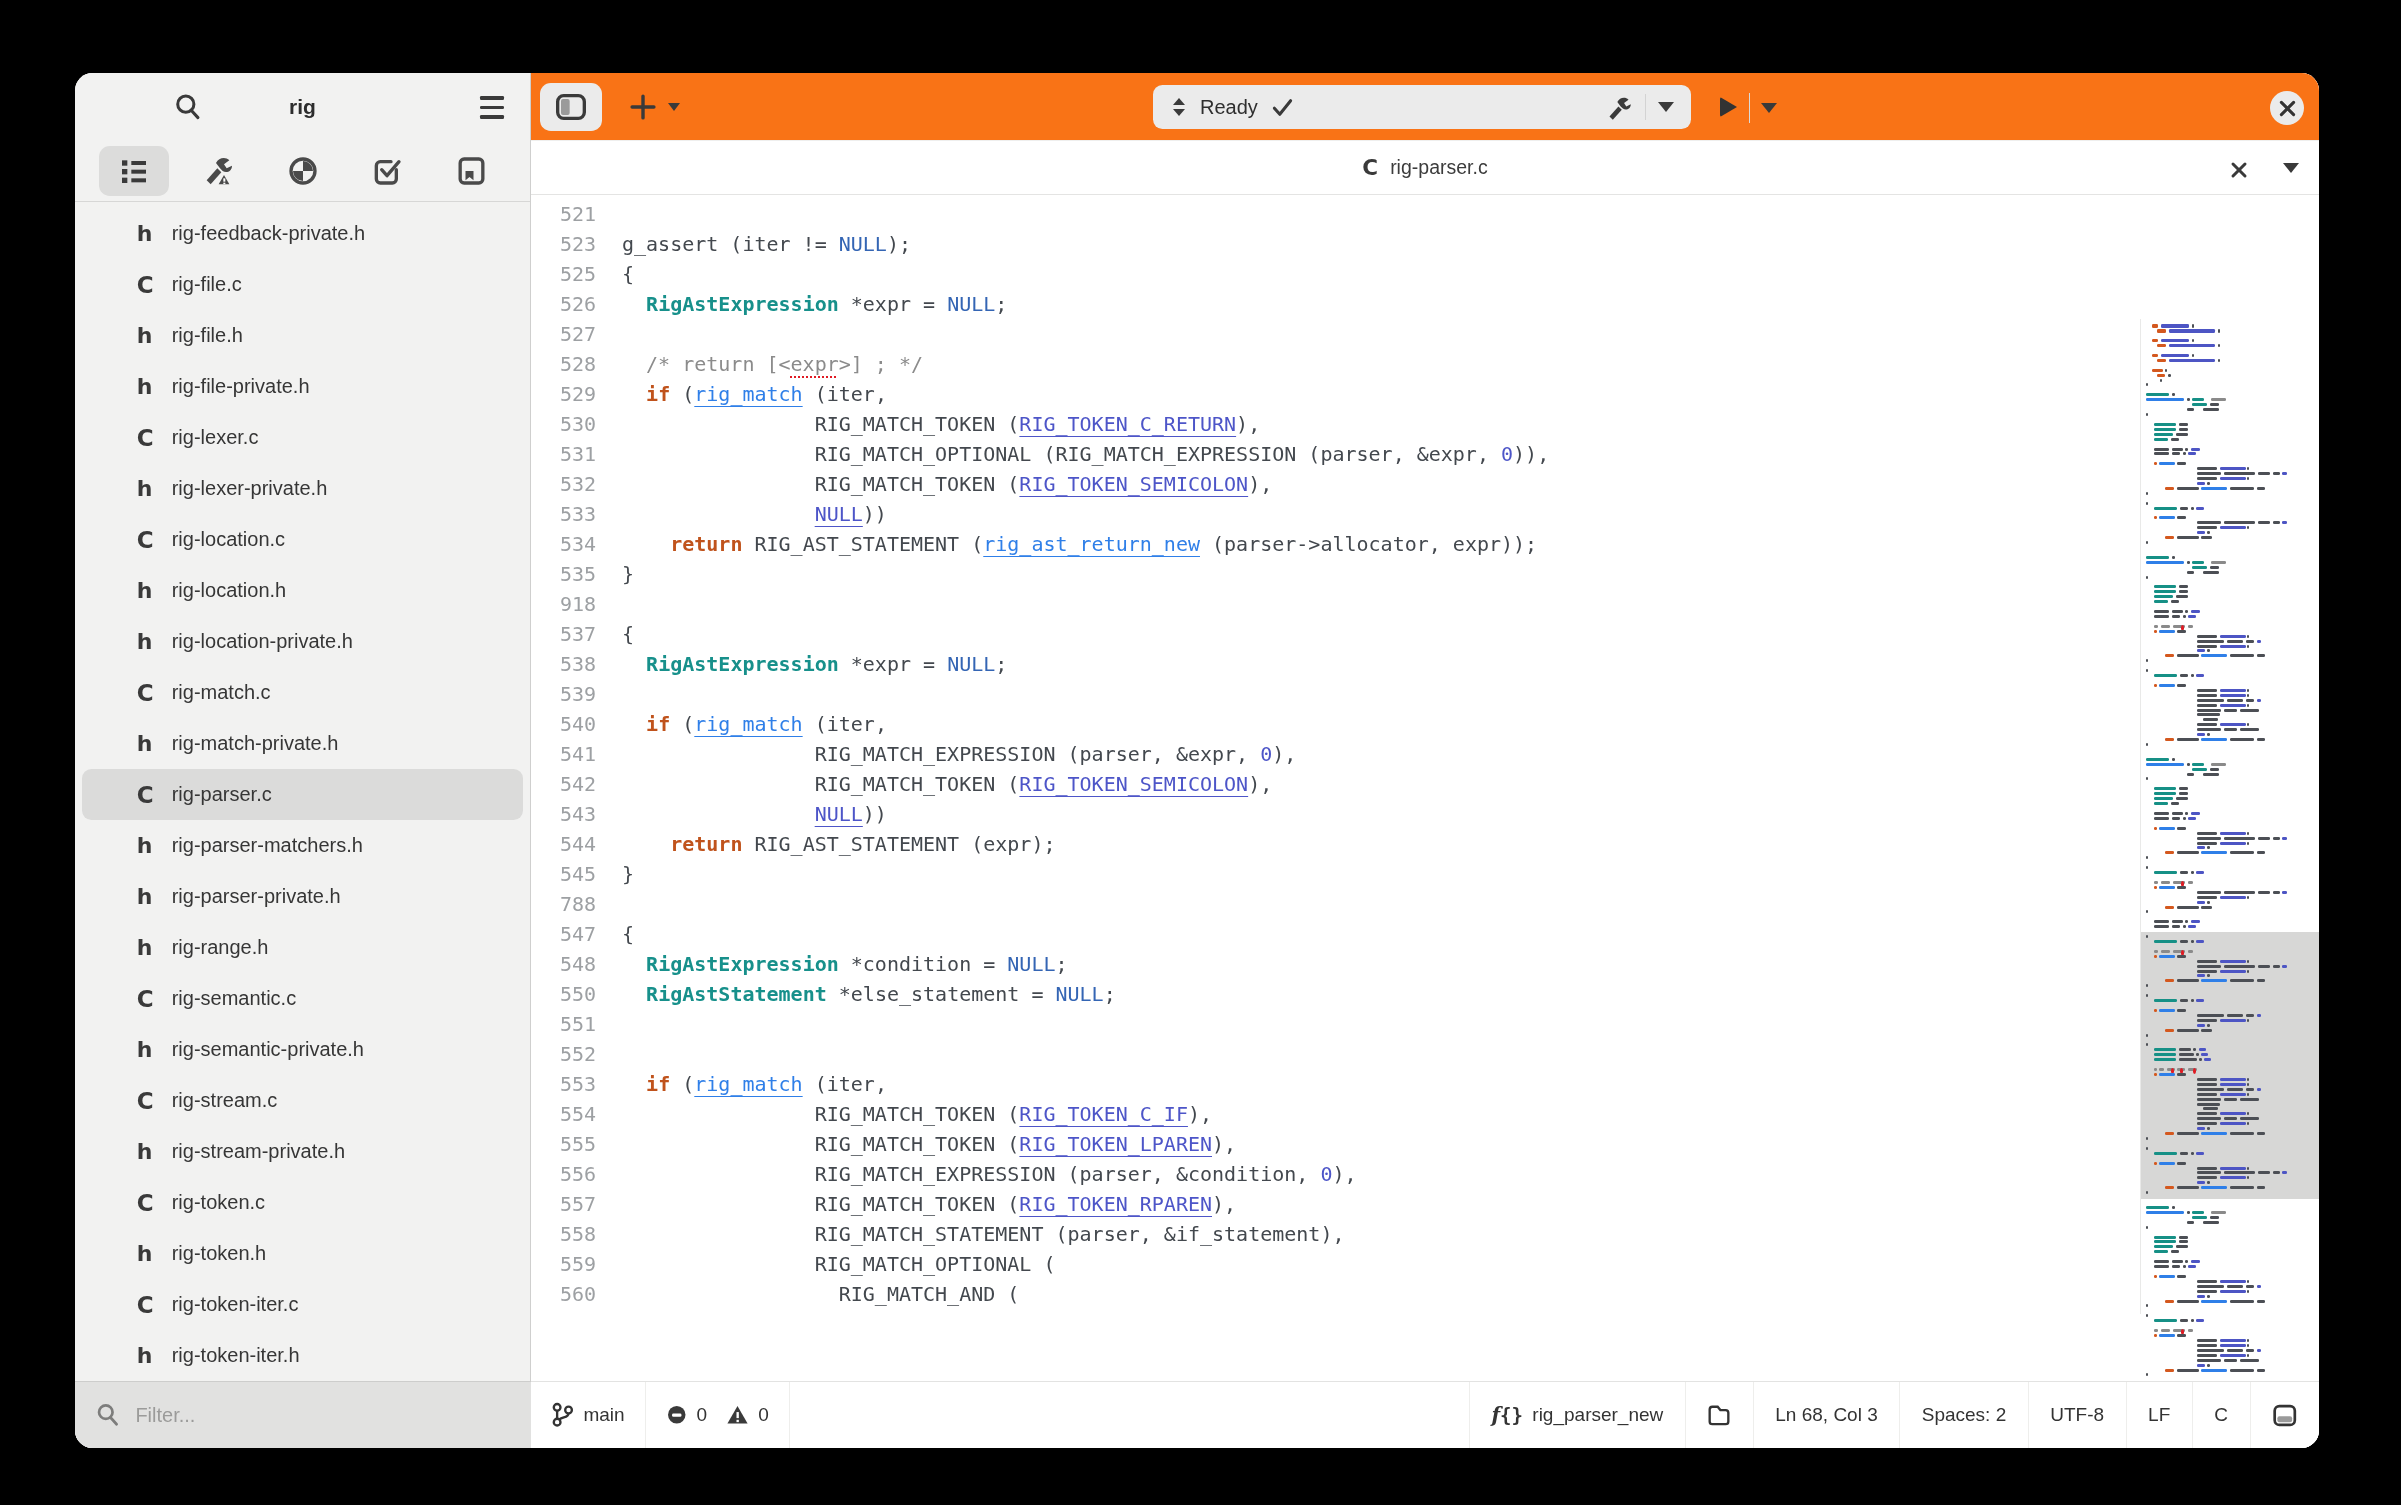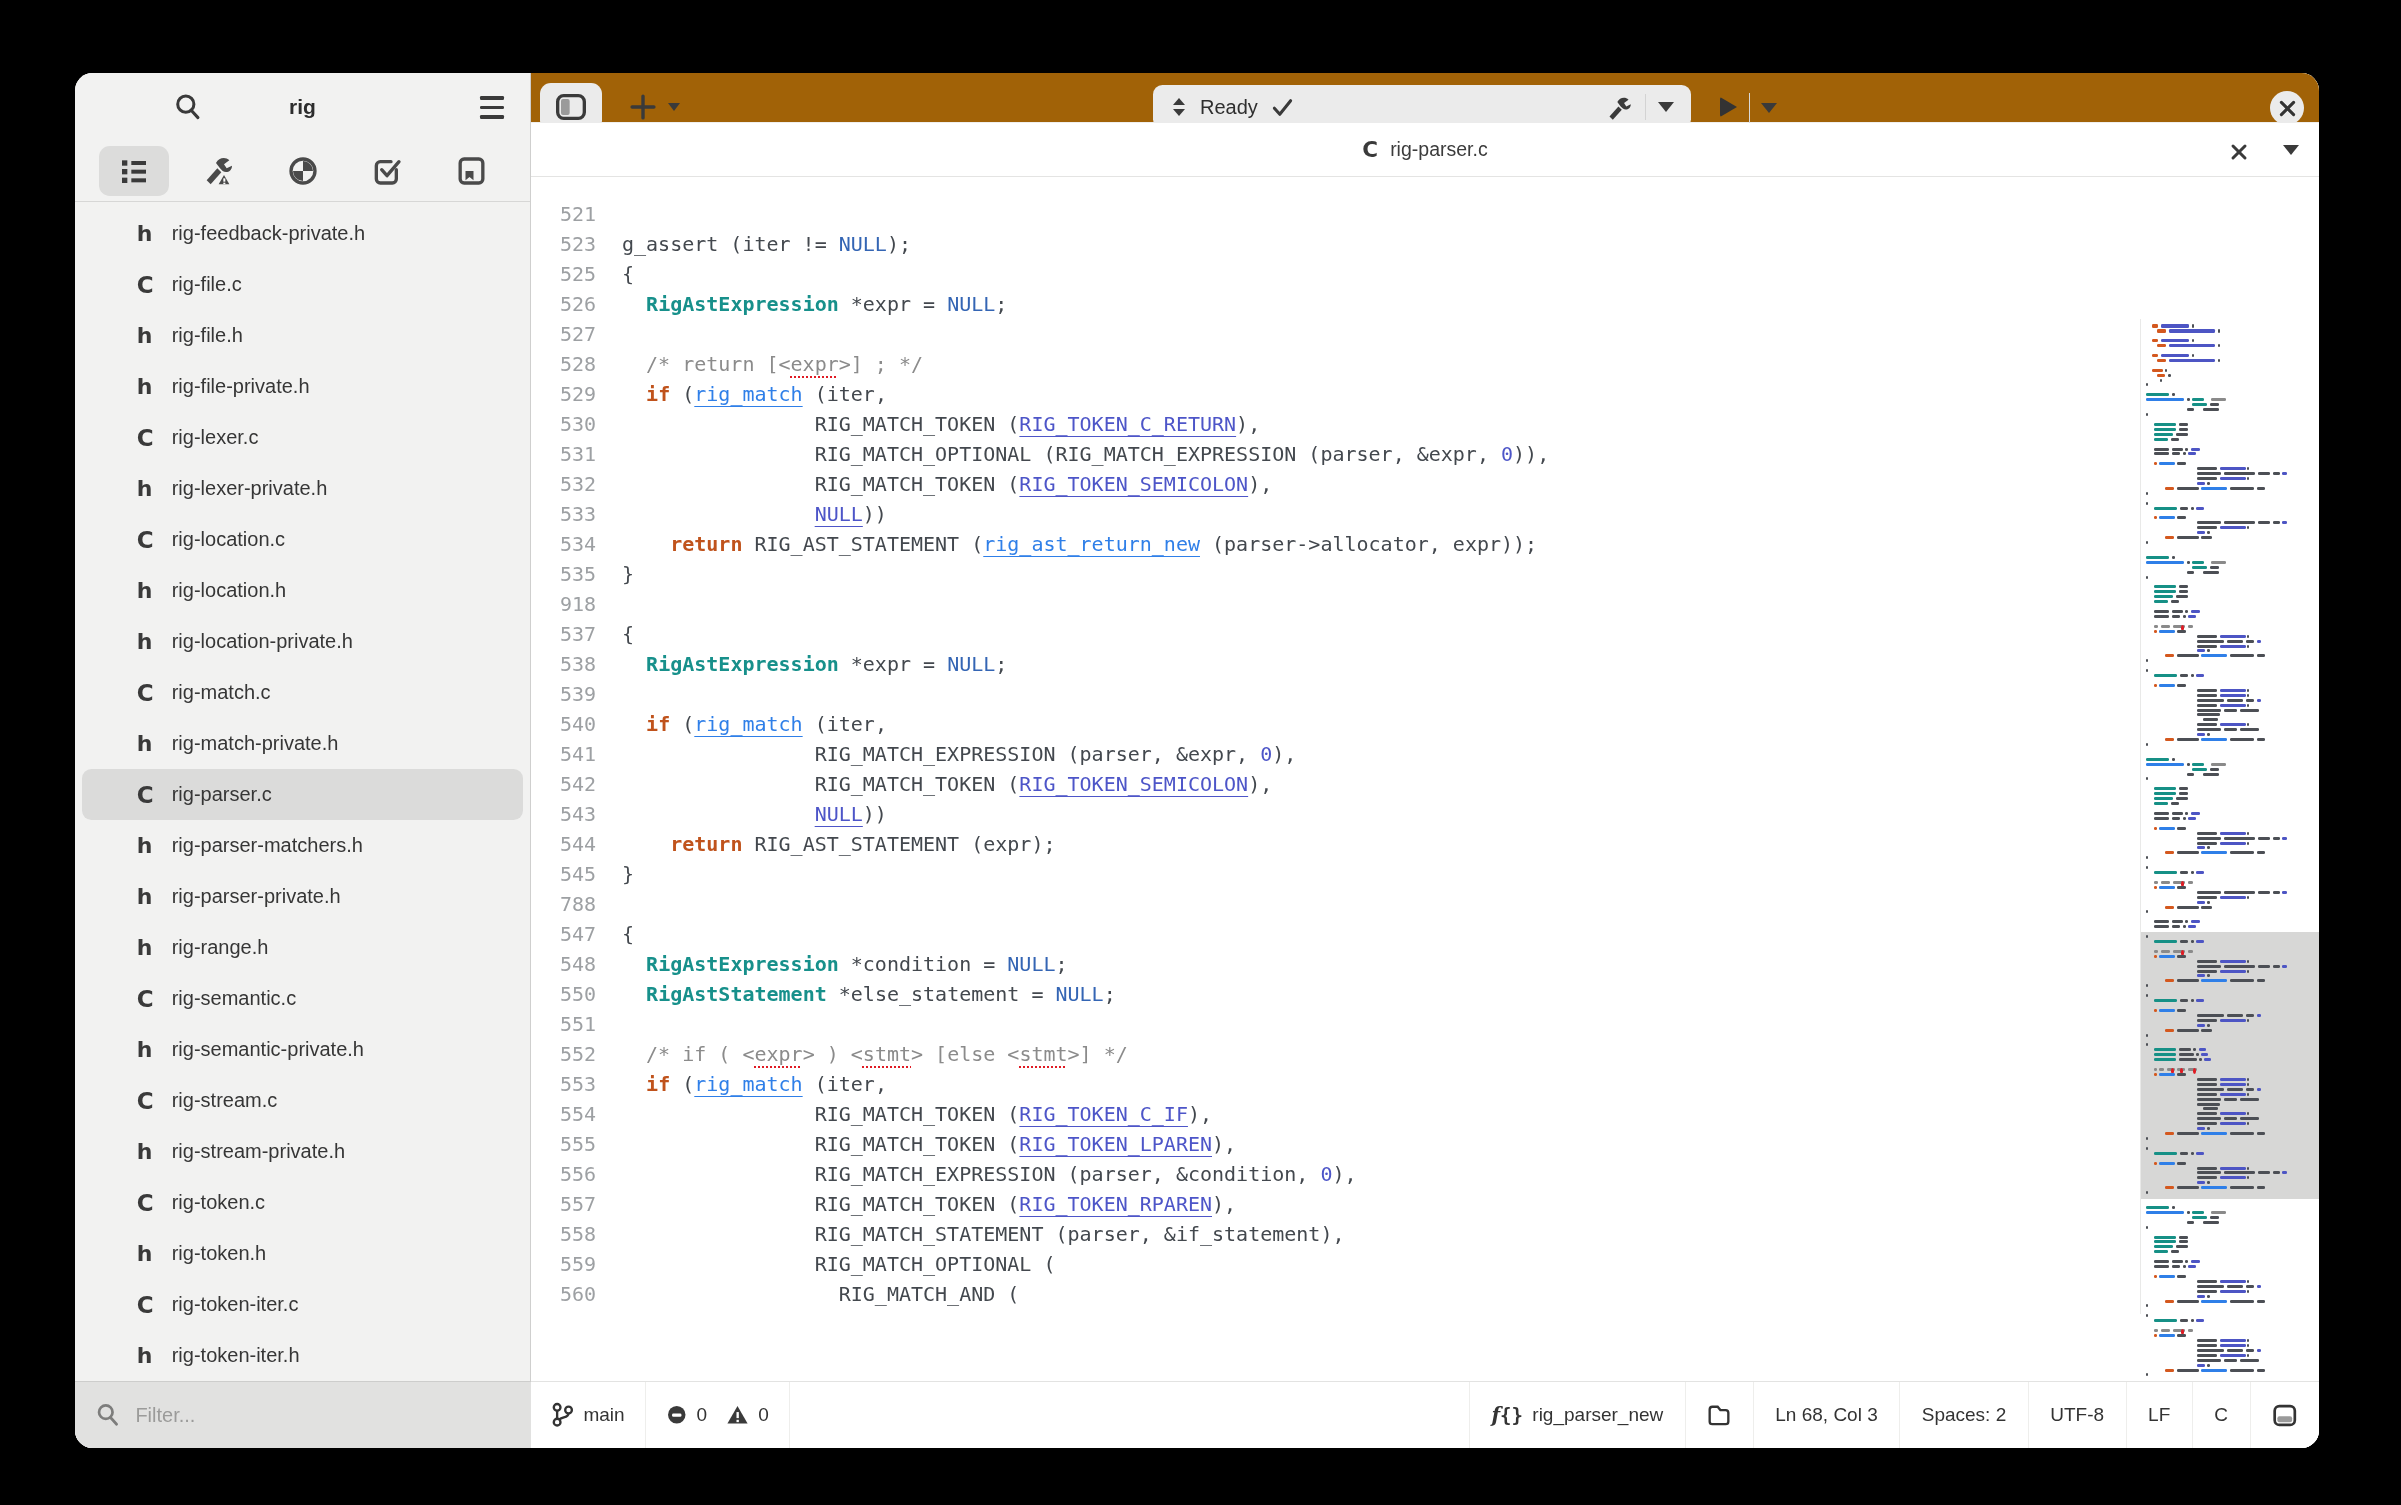--- a/index.html
+++ b/index.html
@@ -33,21 +33,21 @@
 
   .filterbar { position:absolute; left:0; bottom:0; width:456px; height:67px; background:#e1e1e0;
                border-top:0.7px solid #cdcdcc; display:flex; align-items:center; padding:0 20px; gap:13.4px; }
   .filter-input { flex:1; border:none; outline:none; background:transparent; font-size:20px; color:#3a3a3a;
                   font-family:"Liberation Sans",sans-serif; }
   .filter-input::placeholder { color:#9b9b9a; }
 
   
   .main { position:absolute; left:456px; top:0; right:0; bottom:0; background:#fff; }
 
-  .headerbar { position:relative; height:50px; background:#a16207; border-bottom:0.7px solid #efefee; }
+  .headerbar { position:relative; height:68px; background:#f97316; border-bottom:0.7px solid #efefee; }
   .panel-toggle { position:absolute; left:9.4px; top:10px; width:62px; height:48px; background:#ebebeb;
                   border-radius:10.8px; display:flex; align-items:center; justify-content:center; }
   .plus-btn { position:absolute; left:90px; top:10px; width:44px; height:48px; display:flex;
               align-items:center; justify-content:center; }
   .caret { width:0; height:0; border-left:8px solid transparent; border-right:8px solid transparent;
            border-top:10px solid #3a3a3a; }
   .plus-caret { position:absolute; left:137px; top:30px; }
   .omnibar { position:absolute; left:622px; top:12px; width:538px; height:44px; background:#ebebeb;
              border-radius:9.4px; display:flex; align-items:center; }
   .updown { display:flex; flex-direction:column; gap:3.4px; margin:0 15px 0 20px; }
@@ -358,21 +358,21 @@
           <div class="code-line"><span class="ln">541</span><span class="code"><span>                RIG_MATCH_EXPRESSION (parser, &amp;expr, </span><span class="tok-num">0</span><span>),</span></span></div>
           <div class="code-line"><span class="ln">542</span><span class="code"><span>                RIG_MATCH_TOKEN (</span><span class="tok-tk">RIG_TOKEN_SEMICOLON</span><span>),</span></span></div>
           <div class="code-line"><span class="ln">543</span><span class="code"><span>                </span><span class="tok-tk">NULL</span><span>))</span></span></div>
           <div class="code-line"><span class="ln">544</span><span class="code"><span>    </span><span class="tok-k">return</span><span> RIG_AST_STATEMENT (expr);</span></span></div>
           <div class="code-line"><span class="ln">545</span><span class="code"><span>}</span></span></div>
           <div class="code-line"><span class="ln">788</span><span class="code"></span></div>
           <div class="code-line"><span class="ln">547</span><span class="code"><span>{</span></span></div>
           <div class="code-line"><span class="ln">548</span><span class="code"><span>  </span><span class="tok-ty">RigAstExpression</span><span> *condition = </span><span class="tok-ct">NULL</span><span>;</span></span></div>
           <div class="code-line"><span class="ln">550</span><span class="code"><span>  </span><span class="tok-ty">RigAstStatement</span><span> *else_statement = </span><span class="tok-ct">NULL</span><span>;</span></span></div>
           <div class="code-line"><span class="ln">551</span><span class="code"></span></div>
-          <div class="code-line"><span class="ln">552</span><span class="code"><span class="tok-c">  /* if ( &lt;</span><span class="tok-csp">expr</span><span class="tok-c">&gt; ) &lt;</span><span class="tok-csp">stmt</span><span class="tok-c">&gt; [else &lt;</span><span class="tok-csp">stmt</span><span class="tok-c">&gt;] */</span></span></div>
+          <div class="code-line"><span class="ln">552</span></div>
           <div class="code-line"><span class="ln">553</span><span class="code"><span>  </span><span class="tok-k">if</span><span> (</span><span class="tok-fn">rig_match</span><span> (iter,</span></span></div>
           <div class="code-line"><span class="ln">554</span><span class="code"><span>                RIG_MATCH_TOKEN (</span><span class="tok-tk">RIG_TOKEN_C_IF</span><span>),</span></span></div>
           <div class="code-line"><span class="ln">555</span><span class="code"><span>                RIG_MATCH_TOKEN (</span><span class="tok-tk">RIG_TOKEN_LPAREN</span><span>),</span></span></div>
           <div class="code-line"><span class="ln">556</span><span class="code"><span>                RIG_MATCH_EXPRESSION (parser, &amp;condition, </span><span class="tok-num">0</span><span>),</span></span></div>
           <div class="code-line"><span class="ln">557</span><span class="code"><span>                RIG_MATCH_TOKEN (</span><span class="tok-tk">RIG_TOKEN_RPAREN</span><span>),</span></span></div>
           <div class="code-line"><span class="ln">558</span><span class="code"><span>                RIG_MATCH_STATEMENT (parser, &amp;if_statement),</span></span></div>
           <div class="code-line"><span class="ln">559</span><span class="code"><span>                RIG_MATCH_OPTIONAL (</span></span></div>
           <div class="code-line"><span class="ln">560</span><span class="code"><span>                  RIG_MATCH_AND (</span></span></div>
         </div>
       <div class="minimap" id="minimap">

